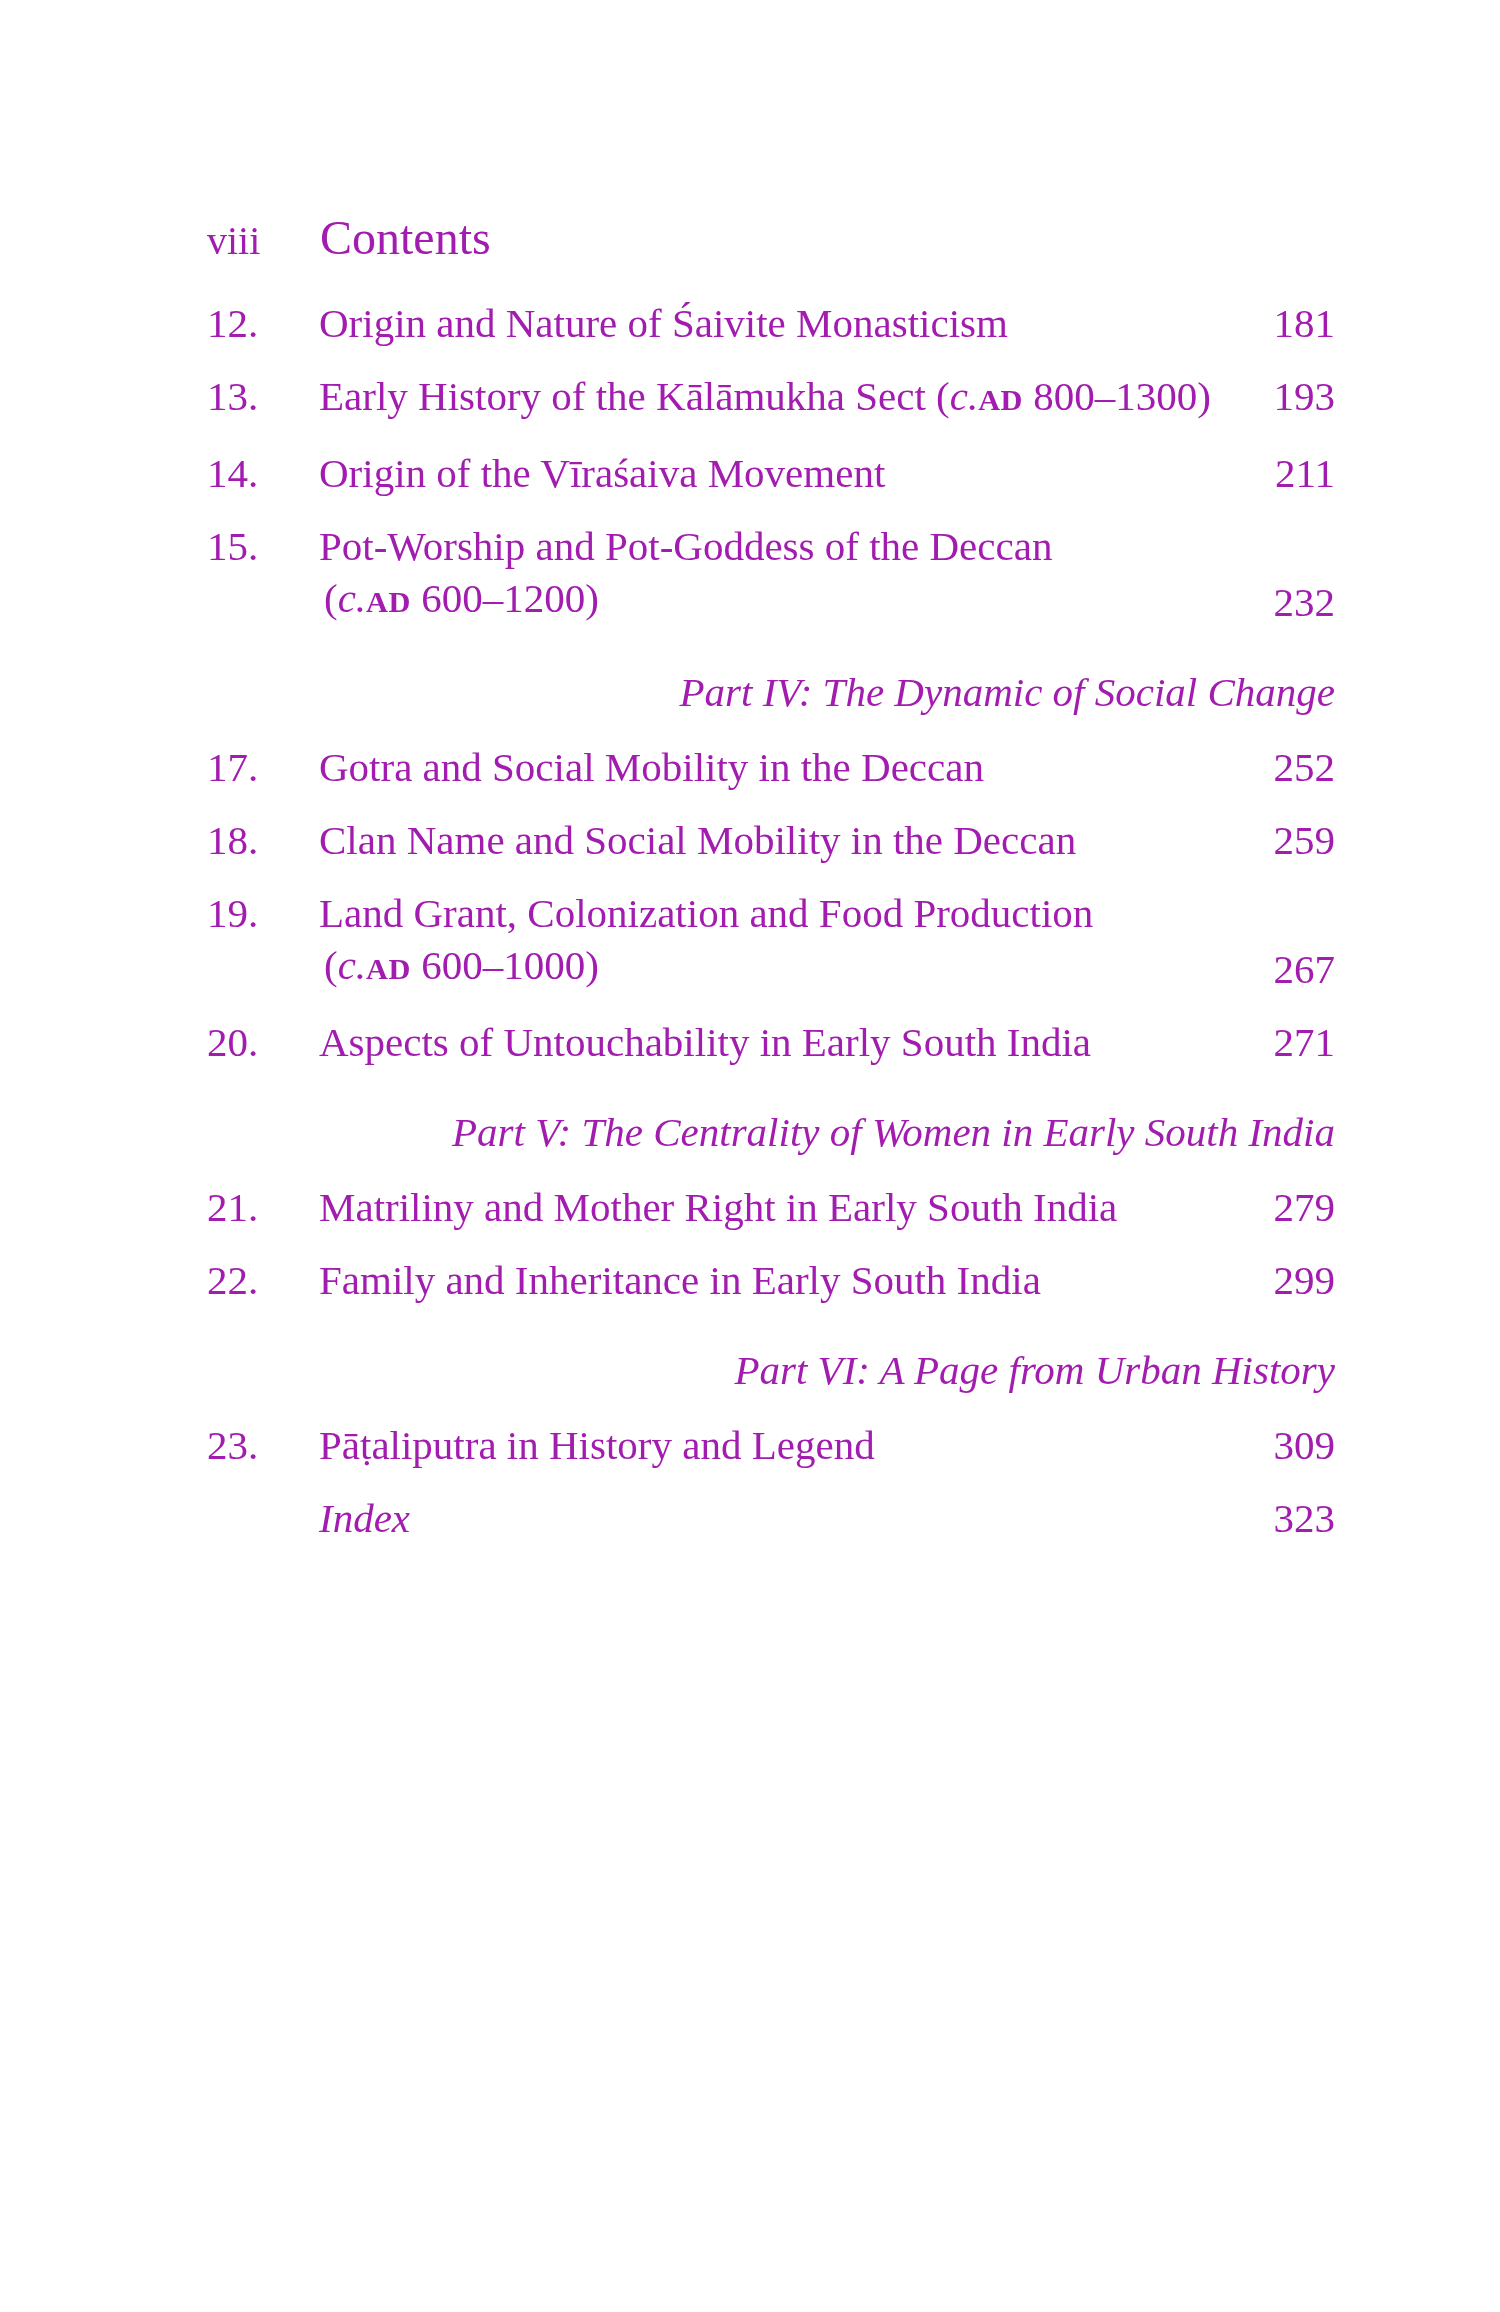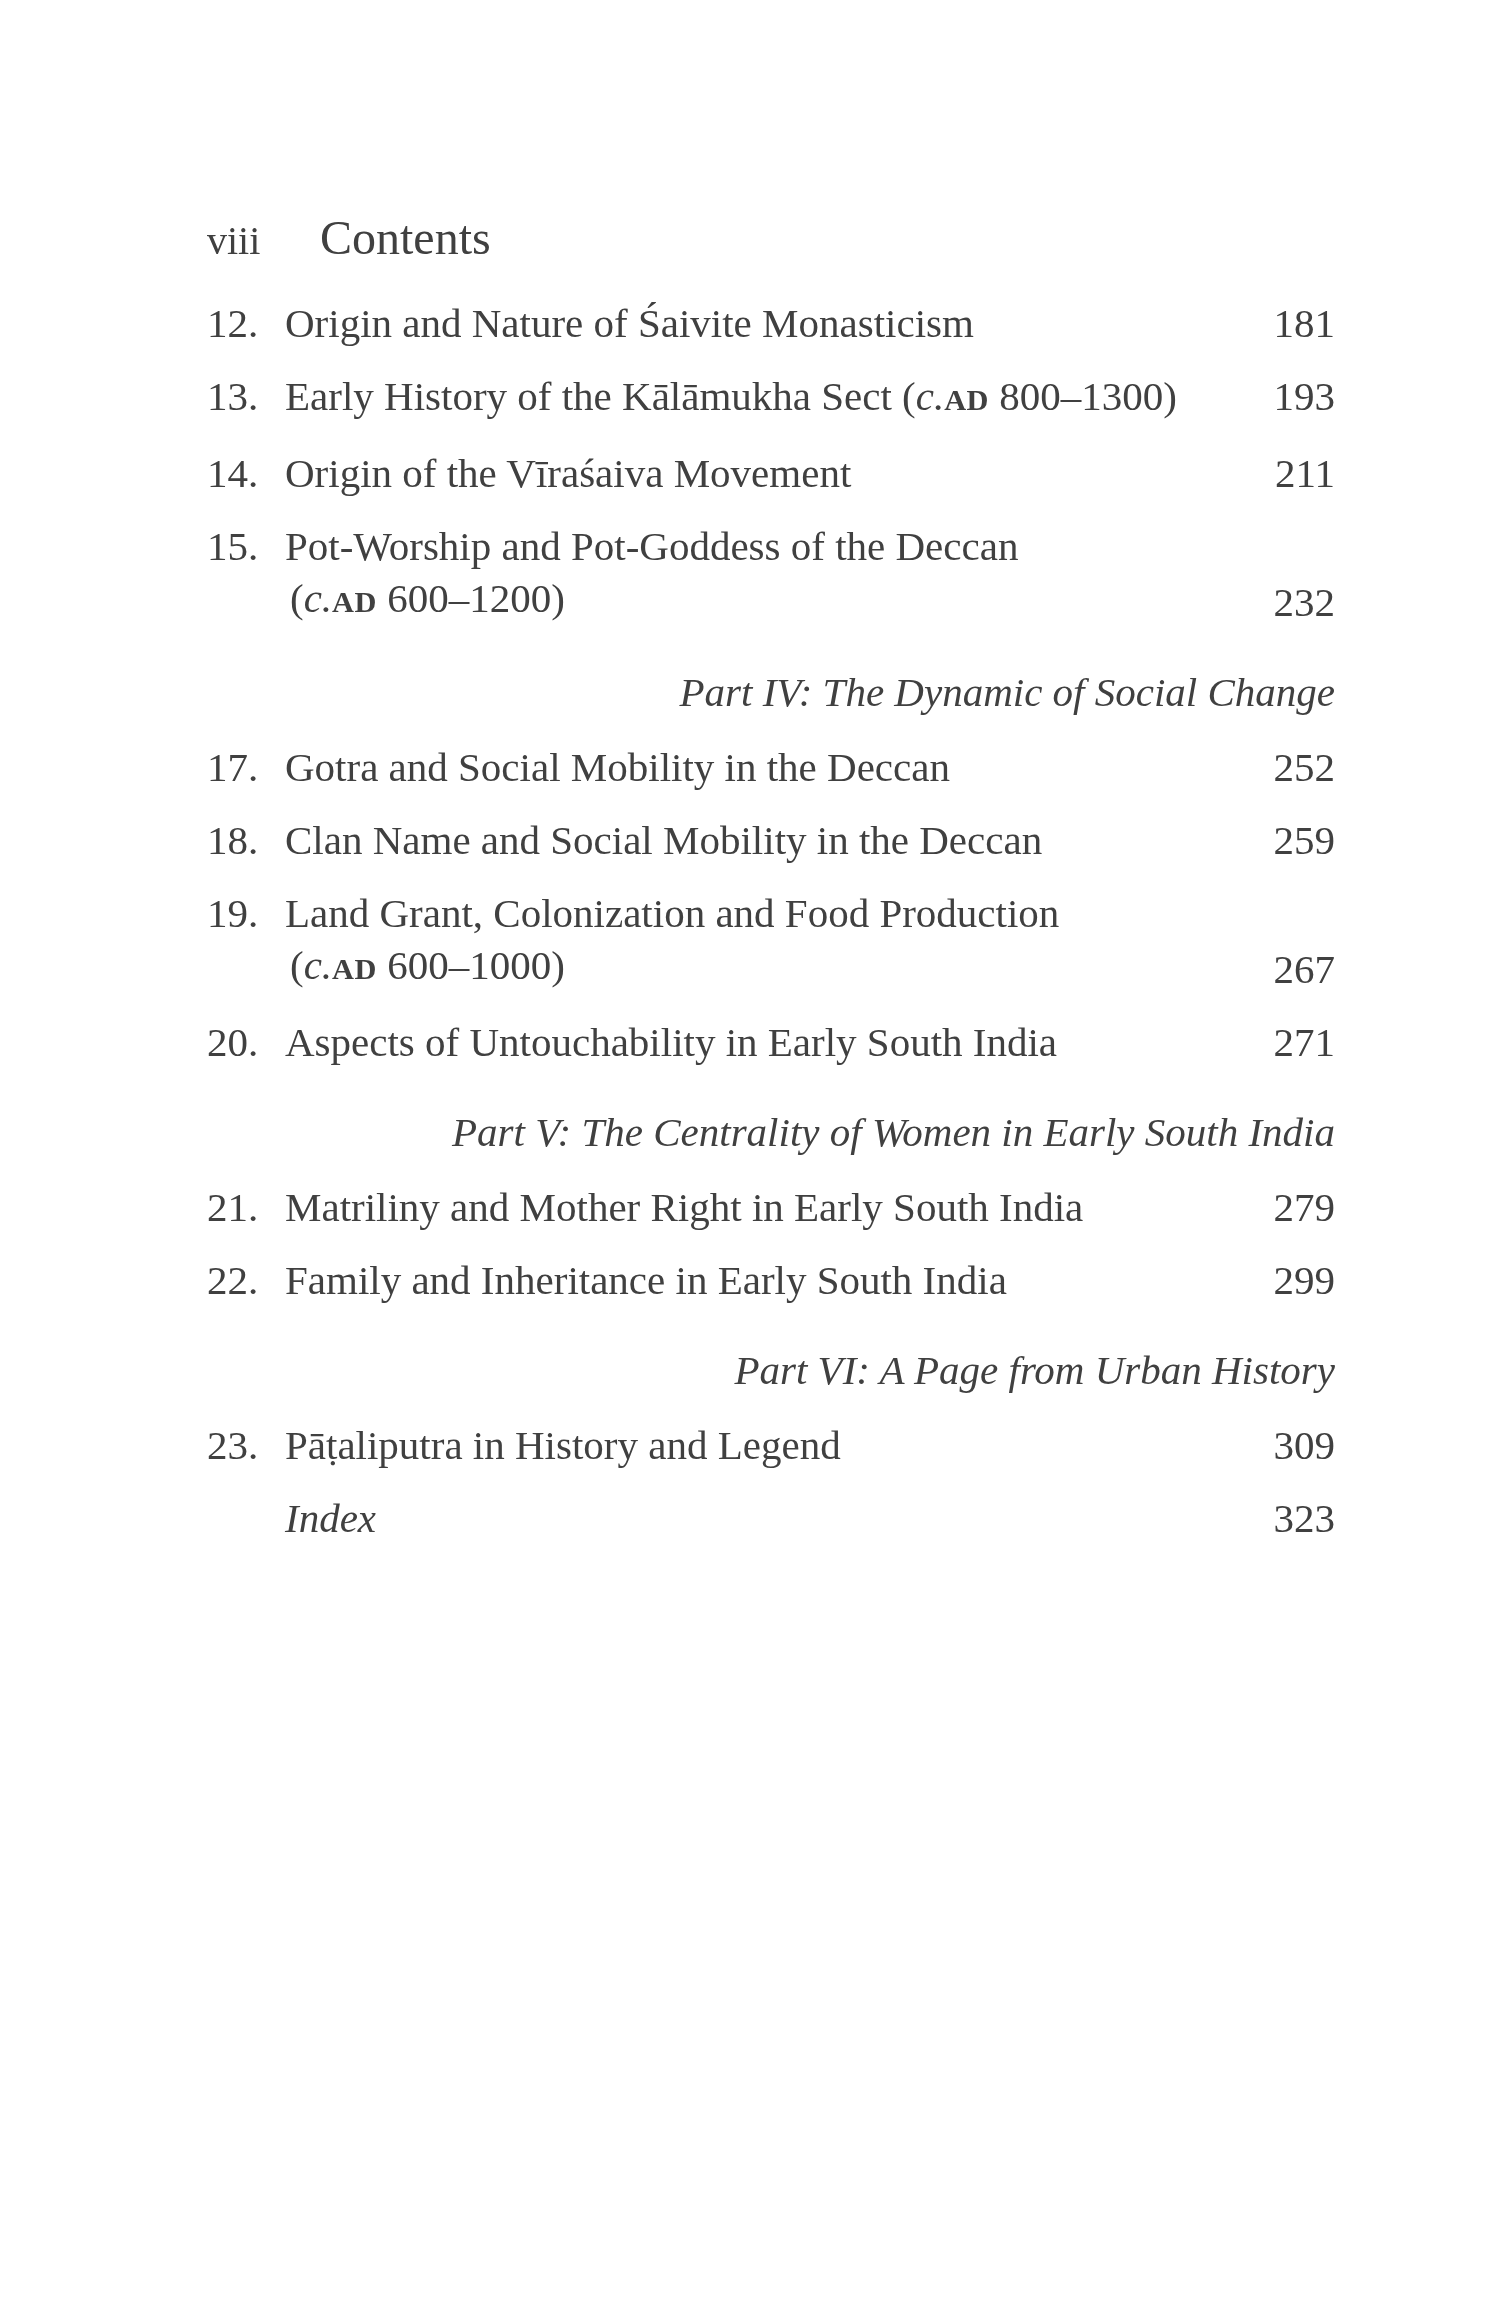--- a/index.html
+++ b/index.html
@@ -1,21 +1,21 @@
 <!DOCTYPE html>
 <html><head>
 <meta charset="utf-8">
 <style>
   html, body { margin: 0; padding: 0; background: #ffffff; }
   .page {
     position: relative;
     width: 1500px;
     height: 2312px;
     background: #ffffff;
-    color: #404040;
+    color: #a21caf;
     font-family: "Liberation Serif", "DejaVu Serif", serif;
     font-size: 41px;
     line-height: 52px;
     box-sizing: border-box;
     padding: 212px 165px 0 207px;
     overflow: hidden;
   }
   .running-header {
     display: flex;
     align-items: baseline;
@@ -27,20 +27,21 @@
     font-size: 40px;
   }
   .running-head {
     font-size: 48px;
   }
   .toc { display: block; }
   .entry {
     display: flex;
     align-items: flex-start;
     margin-bottom: 21px;
+    gap: 34px;
   }
   .num {
     flex: 0 0 78px;
     white-space: nowrap;
   }
   .title {
     white-space: nowrap;
   }
   .title .line { display: block; white-space: nowrap; }
   .title .cont { padding-left: 5px; }

